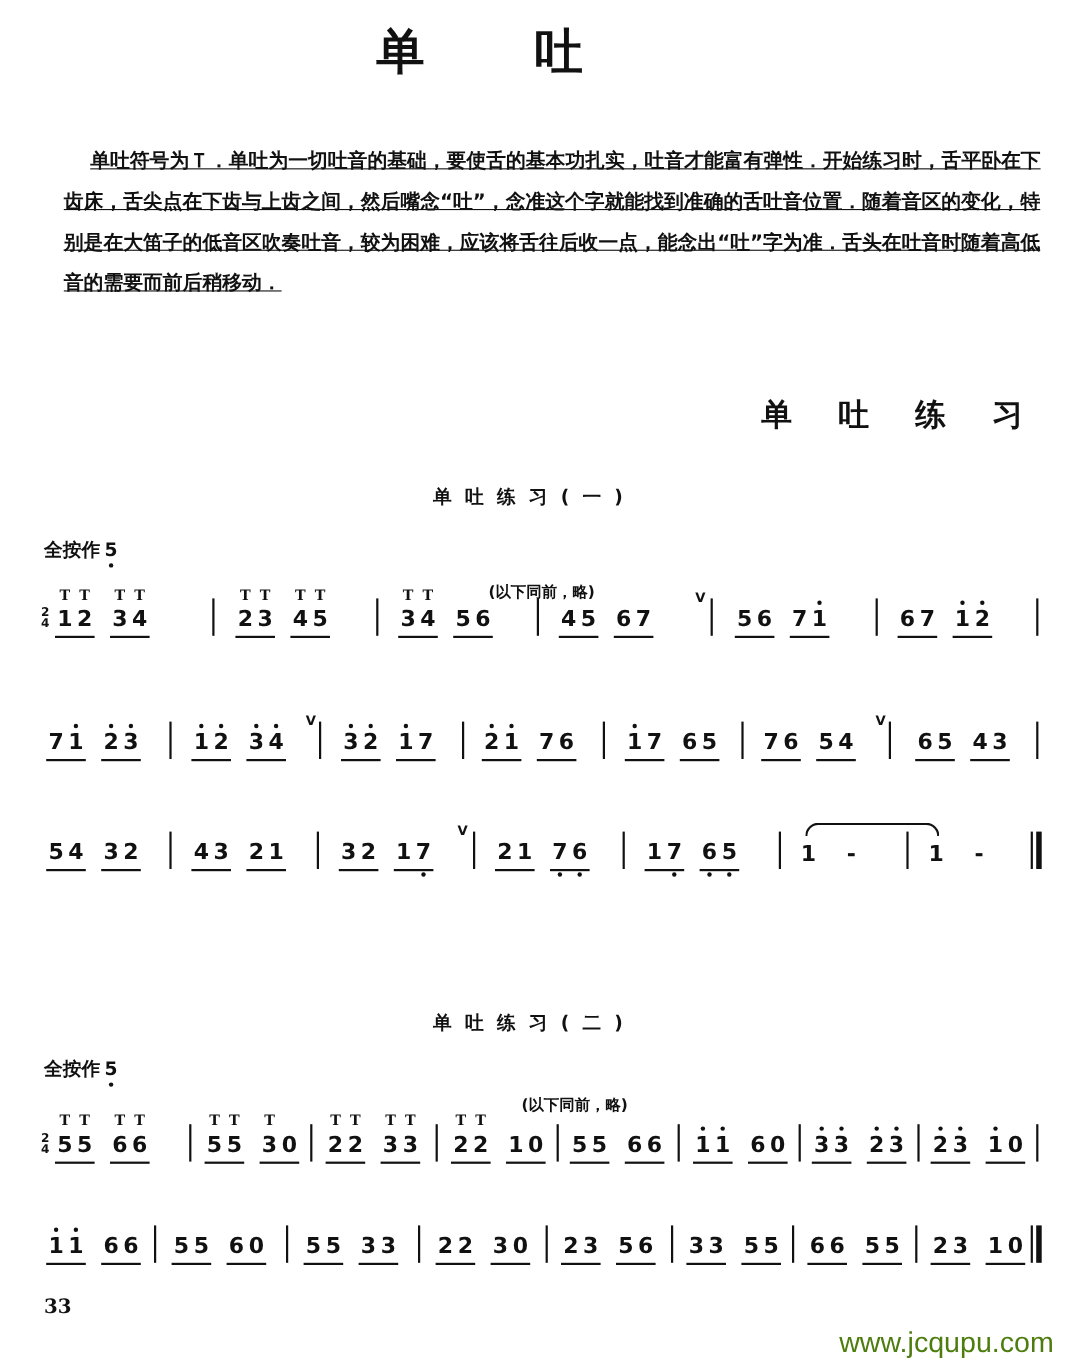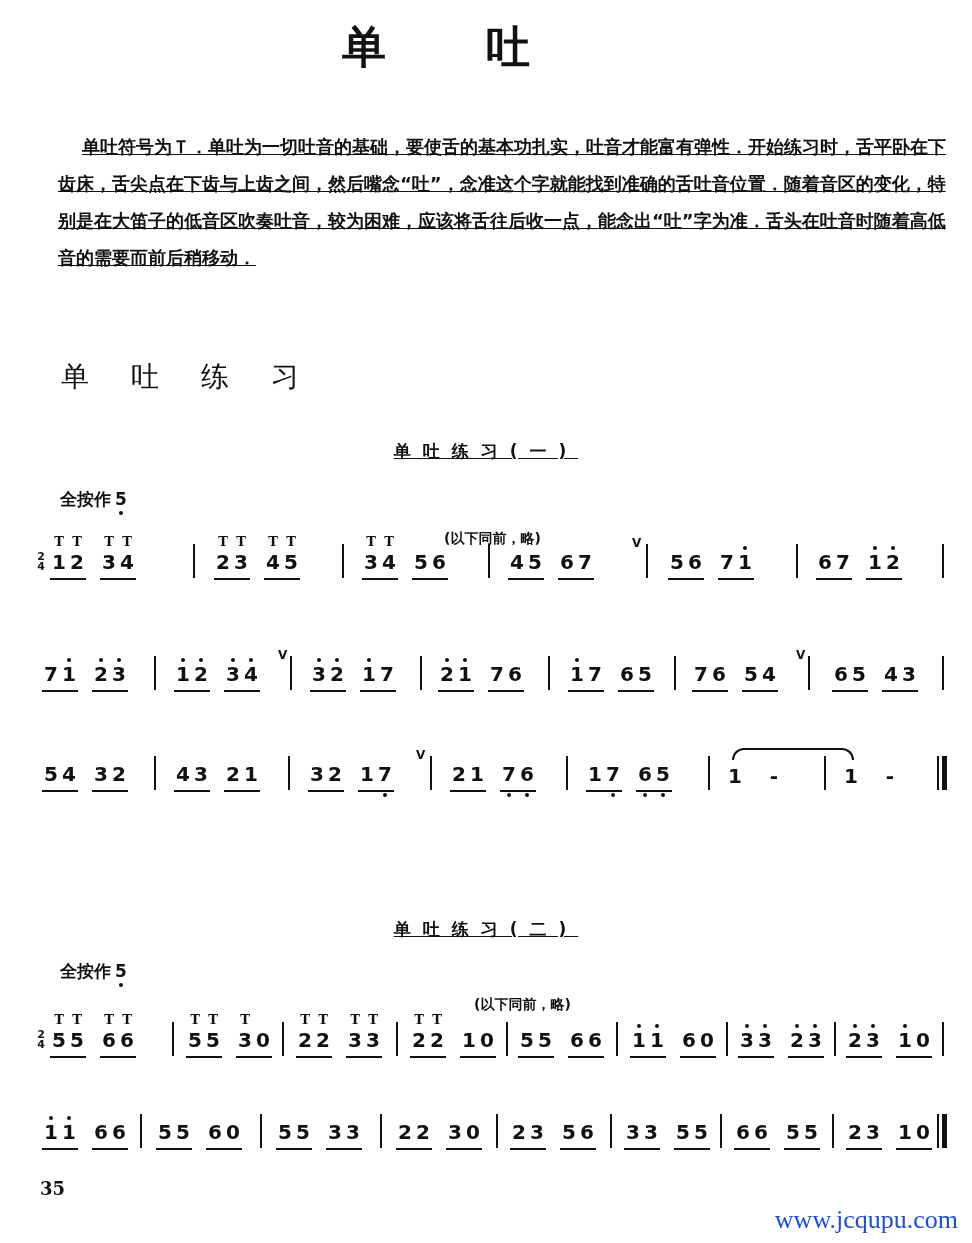--- a/index.html
+++ b/index.html
@@ -2,44 +2,44 @@
 <html><head>
 <meta charset="utf-8">
 <style>
   html, body { margin: 0; padding: 0; background: #ffffff; }
   body { width: 972px; height: 1243px; position: relative; overflow: hidden;
          font-family: "DejaVu Sans", "Liberation Sans", sans-serif; color: #111; }
   .title { position: absolute; top: 18px; left: 0; width: 972px; text-align: center;
            font-family: "DejaVu Serif", "Liberation Serif", serif; font-size: 44px; letter-spacing: 100px; font-weight: bold; }
   .para { position: absolute; left: 58px; top: 128px; width: 900px; font-size: 18px; font-weight: bold; line-height: 37px; text-decoration: underline; }
   .para p { margin: 0; text-indent: 24px; }
-  .sec-title { position: absolute; top: 358px; left: 0; width: 972px; text-align: left;
-               font-family: "DejaVu Serif", serif; font-size: 28px; letter-spacing: 42px; font-weight: normal; padding-left: 61px; box-sizing: border-box; }
-  .ex-title { position: absolute; left: 0; width: 972px; text-align: center; font-size: 17px; font-weight: bold; letter-spacing: 12px; text-decoration: underline; }
-  .fingering { position: absolute; left: 40px; font-size: 17px; font-weight: bold; margin-left: 20px; }
+  .sec-title { position: absolute; top: 358px; left: 0; width: 972px; text-align: right;
+               font-family: "DejaVu Serif", serif; font-size: 28px; letter-spacing: 42px; font-weight: bold; padding-left: 61px; box-sizing: border-box; }
+  .ex-title { position: absolute; left: 0; width: 972px; text-align: center; font-size: 17px; font-weight: bold; letter-spacing: 12px; }
+  .fingering { position: absolute; left: 40px; font-size: 17px; font-weight: bold; }
   .fingering .note { position: relative; display: inline-block; margin-left: 4px; font-family: "DejaVu Sans", sans-serif; }
   .fingering .note::after { content: ""; position: absolute; left: 50%; bottom: -6px; width: 4px; height: 4px; margin-left: -2px; background: #111; border-radius: 50%; }
   .remark { position: absolute; font-size: 14px; font-weight: bold; margin-left: 30px; }
   .staff { position: absolute; left: 36px; width: 920px; height: 40px; }
   .timesig { position: absolute; left: 0; top: 12px; font-size: 11px; font-weight: bold; line-height: 10px; text-align: center; width: 10px; }
   .timesig span { display: block; }
   .measure { position: absolute; top: 0; height: 40px; display: flex; align-items: flex-end; }
   .group { display: inline-flex; position: relative; margin-right: 14px; padding-bottom: 6px; border-bottom: 2px solid #111; height: 30px; align-items: flex-end; }
   .group.plain { border-bottom: none; }
   .n { position: relative; display: inline-block; width: 18px; text-align: center; font-size: 20px; font-weight: bold; line-height: 20px; font-family: "DejaVu Sans", sans-serif; }
   .n .t { position: absolute; top: -20px; left: 0; width: 18px; text-align: center; font-size: 13px; font-weight: bold; font-family: "DejaVu Serif", serif; }
   .n.hi::before { content: ""; position: absolute; left: 50%; top: -6px; width: 4px; height: 4px; margin-left: -2px; background: #111; border-radius: 50%; }
   .n.lo::after { content: ""; position: absolute; left: 50%; bottom: -13px; width: 4px; height: 4px; margin-left: -2px; background: #111; border-radius: 50%; }
   .bar { position: absolute; top: 4px; width: 2px; height: 34px; background: #111; }
   .bar.final { width: 5px; }
   .bar.final::before { content: ""; position: absolute; left: -5px; top: 0; width: 2px; height: 34px; background: #111; }
   .breath { position: absolute; top: -4px; font-size: 12px; font-weight: bold; }
   .tie { position: absolute; border: 2px solid #111; border-bottom: none; border-radius: 12px 12px 0 0; height: 10px; }
   .page-num { position: absolute; left: 40px; top: 1178px; font-size: 18px; font-weight: bold; font-family: "DejaVu Serif", serif; }
-  .watermark { position: absolute; right: 14px; top: 1205px; font-size: 26px; font-family: Liberation Serif, serif; color: #1d4ed8; }
+  .watermark { position: absolute; right: 14px; top: 1205px; font-size: 26px; font-family: Liberation Sans, sans-serif; color: #4d7c0f; }
 </style>
 </head>
 <body>
 
 <div class="title">单吐</div>
 
 <div class="para">
   <p>单吐符号为Ｔ．单吐为一切吐音的基础，要使舌的基本功扎实，吐音才能富有弹性．开始练习时，舌平卧在下齿床，舌尖点在下齿与上齿之间，然后嘴念“吐”，念准这个字就能找到准确的舌吐音位置．随着音区的变化，特别是在大笛子的低音区吹奏吐音，较为困难，应该将舌往后收一点，能念出“吐”字为准．舌头在吐音时随着高低音的需要而前后稍移动．</p>
 </div>
 
@@ -466,14 +466,14 @@
         <span class="n">3</span>
       </span>
     <span class="group">
         <span class="n">1</span>
         <span class="n">0</span>
       </span>
   </div>
   <div class="bar final" style="left:906px;"></div>
 </div>
 
-<div class="page-num">35</div>
+<div class="page-num">33</div>
 <div class="watermark">www.jcqupu.com</div>
 
 </body></html>

